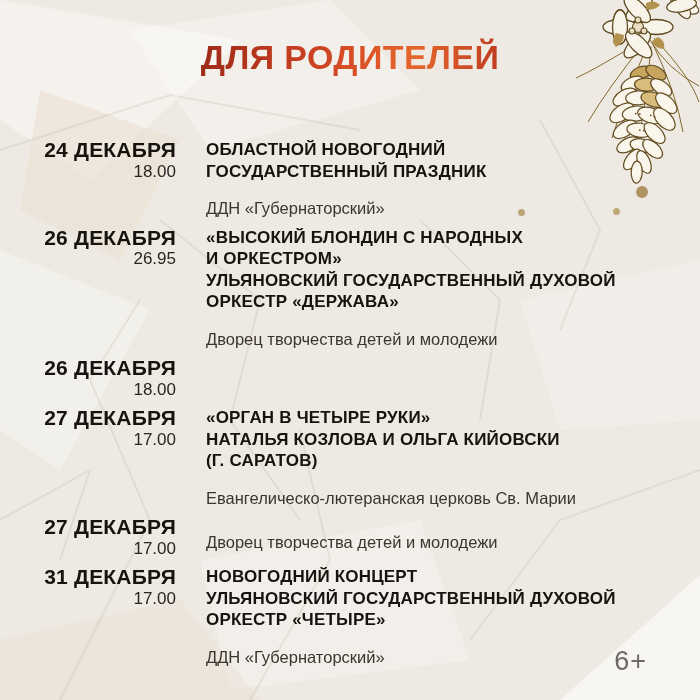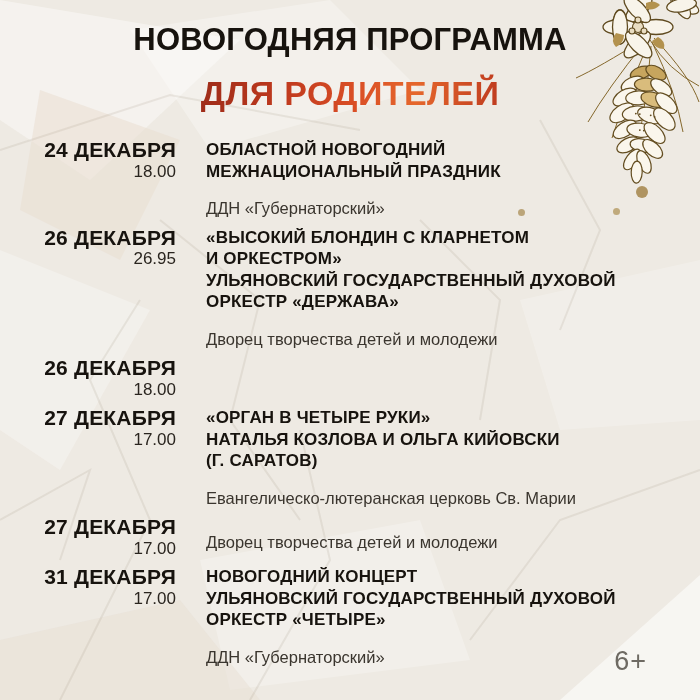--- a/index.html
+++ b/index.html
@@ -162,44 +162,43 @@
           <circle cx="1" cy="59" r="0.9"></circle>
       </g>
     </g>
   </svg>
 
   <span class="dot dot-a"></span>
   <span class="dot dot-b"></span>
   <span class="dot dot-c"></span>
 
   <div class="header">
-    <h1 class="title-1">НОВОГОДНЯЯ ПРОГРАММА</h1>
     <h2 class="title-2">ДЛЯ РОДИТЕЛЕЙ</h2>
   </div>
 
   <div class="events">
     <div class="event-row">
       <div class="event-when">
         <div class="event-date">24 ДЕКАБРЯ</div>
         <div class="event-time">18.00</div>
       </div>
       <div class="event-info">
         <div class="event-title">ОБЛАСТНОЙ НОВОГОДНИЙ
-МЕЖНАЦИОНАЛЬНЫЙ ПРАЗДНИК</div>
+ГОСУДАРСТВЕННЫЙ ПРАЗДНИК</div>
         <div class="event-venue">ДДН «Губернаторский»</div>
       </div>
     </div>
 
     <div class="event-row">
       <div class="event-when">
         <div class="event-date">26 ДЕКАБРЯ</div>
         <div class="event-time">26.95</div>
       </div>
       <div class="event-info">
-        <div class="event-title">«ВЫСОКИЙ БЛОНДИН С КЛАРНЕТОМ
+        <div class="event-title">«ВЫСОКИЙ БЛОНДИН С НАРОДНЫХ
 И ОРКЕСТРОМ»
 УЛЬЯНОВСКИЙ ГОСУДАРСТВЕННЫЙ ДУХОВОЙ
 ОРКЕСТР «ДЕРЖАВА»</div>
         <div class="event-venue">Дворец творчества детей и молодежи</div>
       </div>
     </div>
 
     <div class="event-row">
       <div class="event-when">
         <div class="event-date">26 ДЕКАБРЯ</div>

